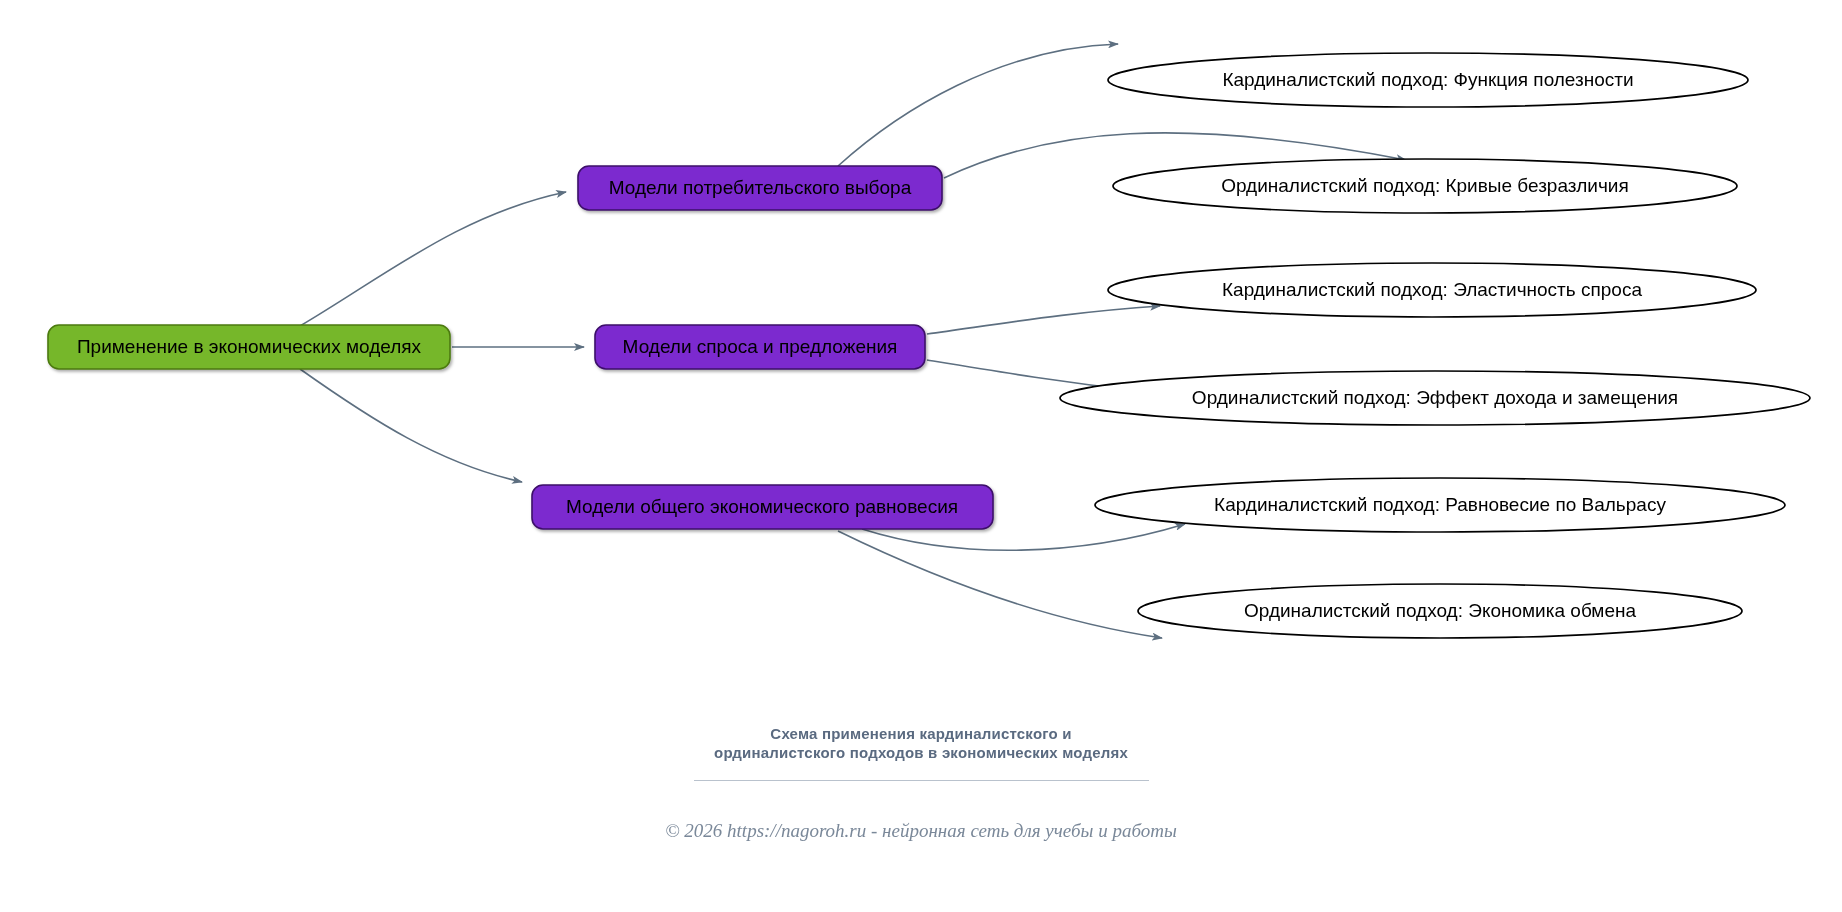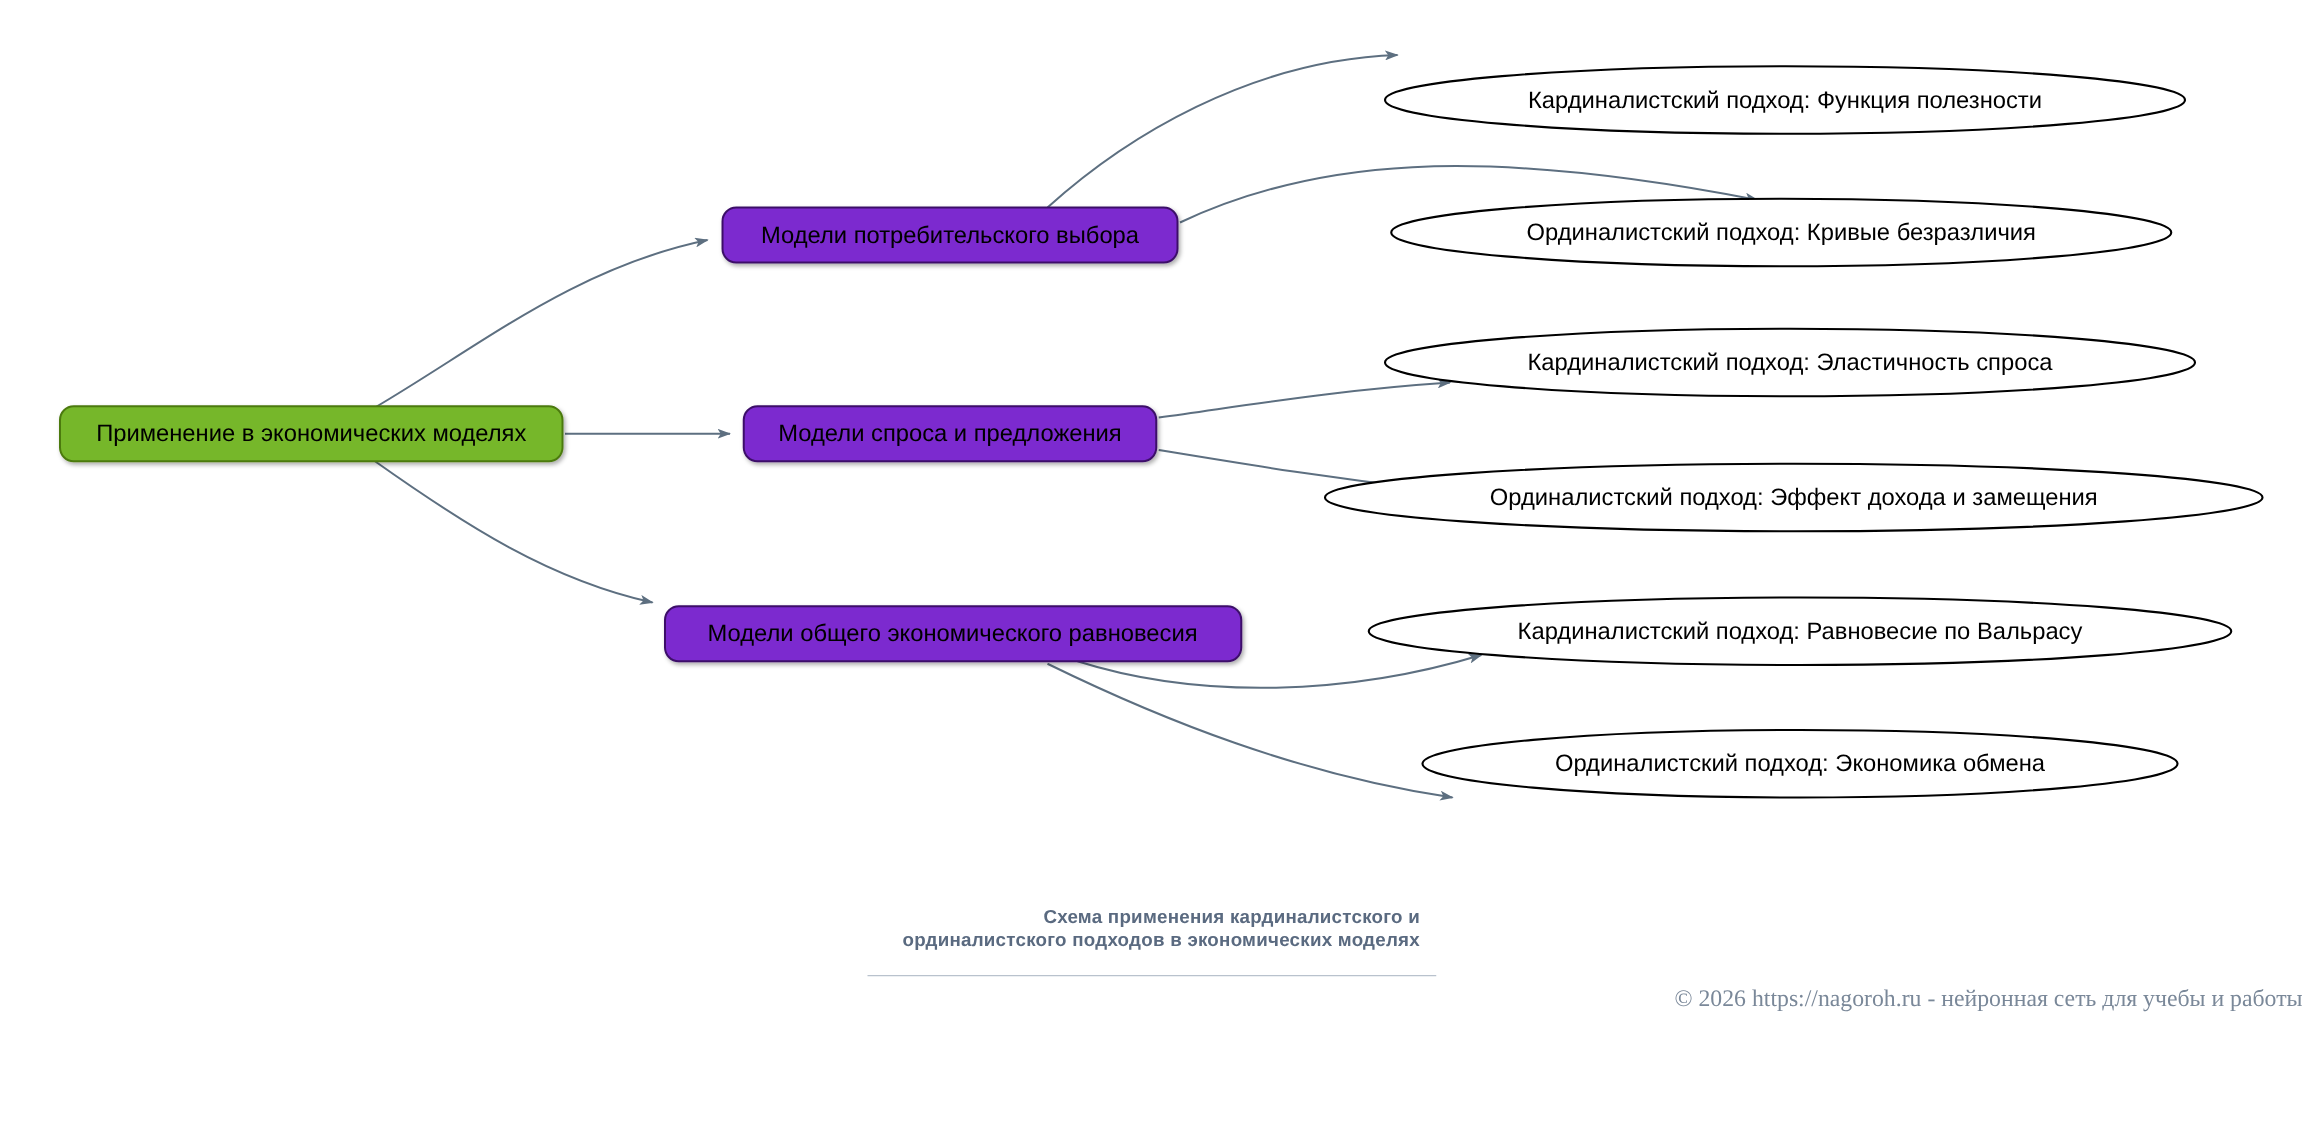--- a/index.html
+++ b/index.html
@@ -41,21 +41,21 @@
     fill: #000000;
     dominant-baseline: middle;
     text-anchor: middle;
     white-space: pre;
   }
   .footer-wrap {
     position: absolute;
     left: 0;
     top: 724px;
     width: 1842px;
-    text-align: right;
+    text-align: center;
   }
   .footer-title {
     font-family: "Liberation Sans", "DejaVu Sans", sans-serif;
     font-size: 15px;
     font-weight: bold;
     color: #5a6a80;
     line-height: 19px;
     width: 430px;
     margin: 0 auto;
     letter-spacing: 0.2px;
@@ -63,21 +63,22 @@
   .footer-rule {
     width: 455px;
     height: 1px;
     background: #b9c2cd;
     margin: 18px auto 0 auto;
   }
   .footer-credit {
     font-family: "Liberation Serif", "DejaVu Serif", serif;
     font-size: 19px;
     color: #7a8899;
-    margin-top: 8px;
+    margin-top: 39px;
+    font-style: italic;
   }
 </style>
 </head>
 <body>
 
 <div id="canvas">
 
   <svg class="diagram" viewBox="0 0 1842 912">
     <defs>
       <marker id="arrowhead" markerWidth="11" markerHeight="8" refX="10" refY="4" orient="auto" markerUnits="userSpaceOnUse">

